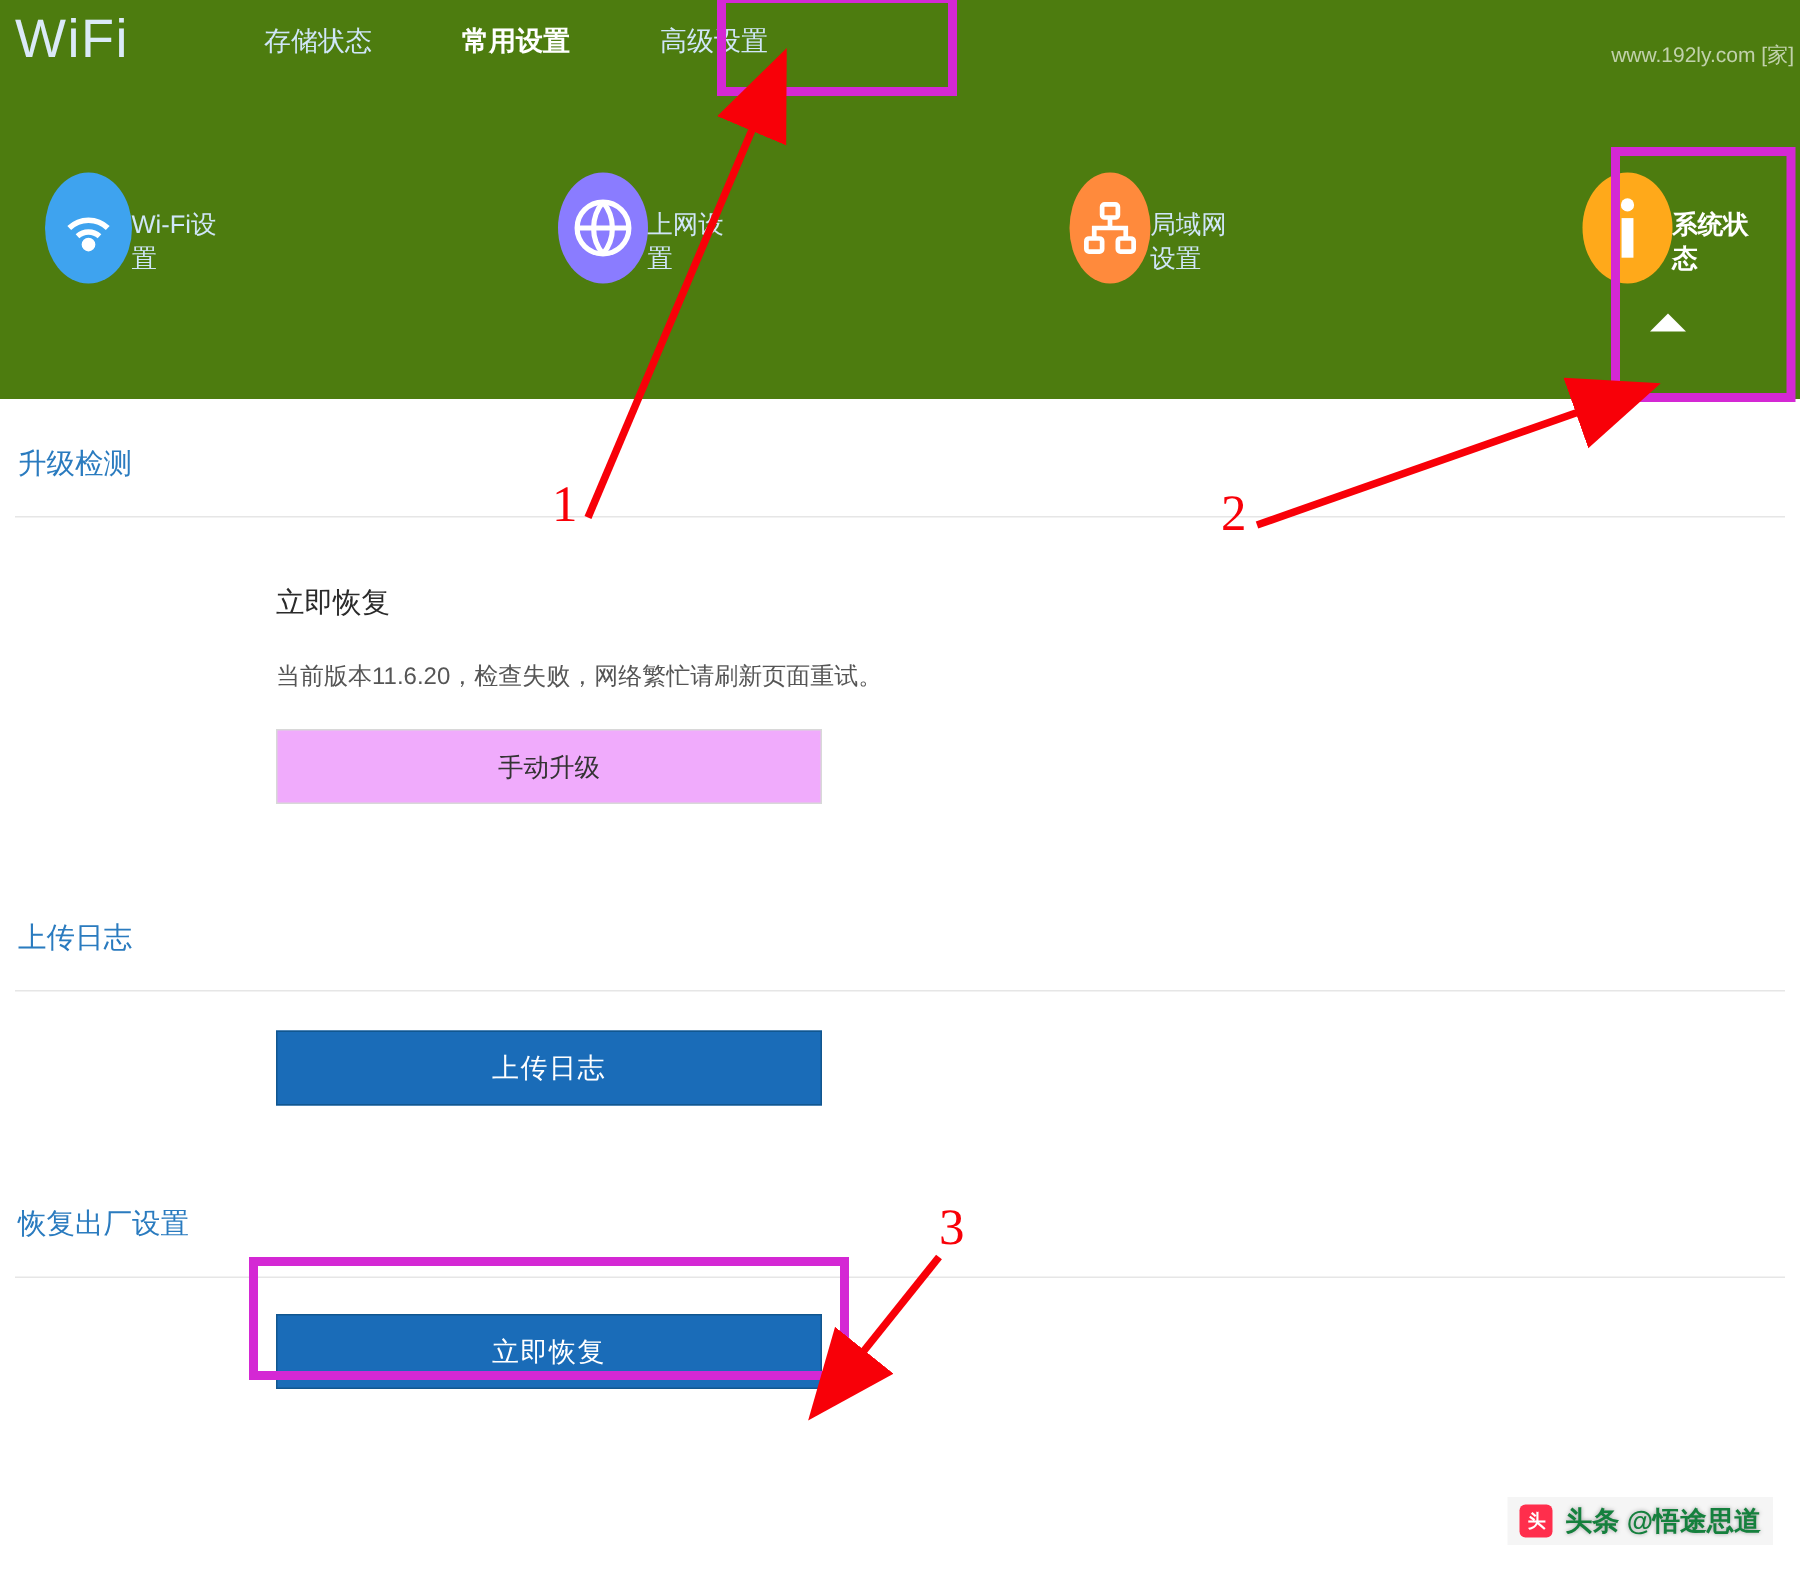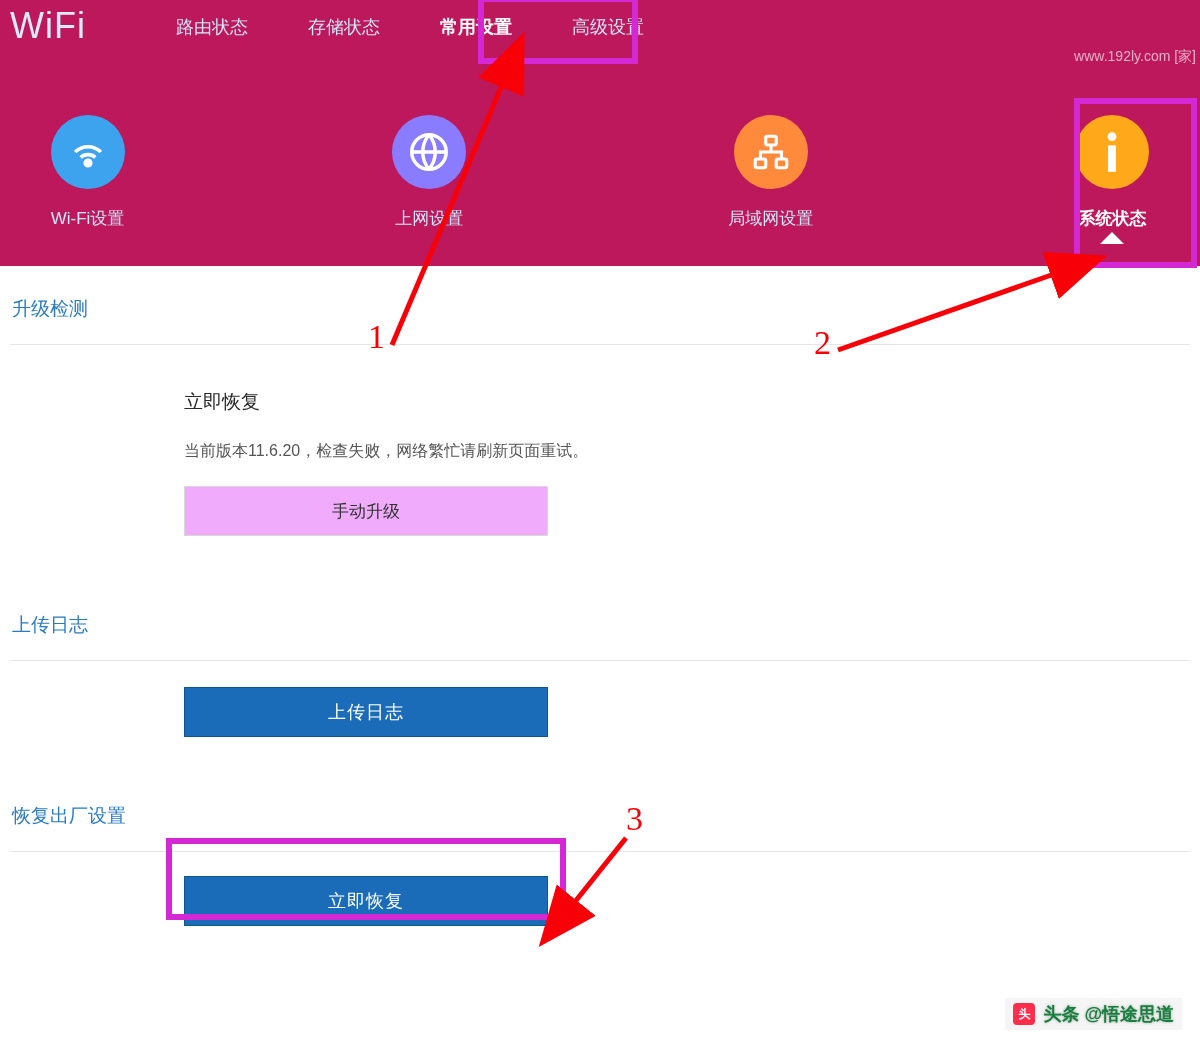--- a/index.html
+++ b/index.html
@@ -6,21 +6,21 @@
     body {
       font-family: "Microsoft YaHei", "PingFang SC", sans-serif;
       background: #fff;
       width: 1200px;
       height: 1048px;
       position: relative;
       overflow: hidden;
     }
     
     .header {
-      background: #be185d;
+      background: #4d7c0f;
       height: 266px;
       position: relative;
     }
     .top-nav {
       display: flex;
       align-items: center;
       height: 52px;
       padding: 0 5px;
     }
     .logo {
@@ -55,35 +55,35 @@
       right: 4px;
       color: #fff;
       font-size: 30px;
       font-weight: 600;
       font-style: italic;
       letter-spacing: 0.5px;
       font-family: Arial, sans-serif;
     }
     .watermark-sub {
       position: absolute;
-      top: 48px;
+      top: 28px;
       right: 4px;
       color: rgba(255,255,255,0.65);
       font-size: 14px;
       text-align: right;
     }
     .icon-row {
       display: flex;
       justify-content: space-between;
       padding: 15px 30px 0 30px;
       margin-top: 48px;
     }
     .icon-item {
       display: flex;
-      flex-direction: column;
+      flex-direction: row;
       align-items: center;
       cursor: pointer;
       position: relative;
       width: 115px;
       justify-content: space-between;
     }
     .icon-circle {
       width: 74px;
       height: 74px;
       border-radius: 50%;
@@ -196,21 +196,20 @@
     }
     .bw-text { color: #15803d; font-size: 18px; text-shadow: 0 0 3px rgba(0,0,0,0.35); font-weight: bold;}
   </style>
 </head>
 <body>
 
 <div class="header">
   <div class="top-nav">
     <div class="logo">WiFi</div>
     <div class="nav-items">
-      <div class="nav-item">路由状态</div>
       <div class="nav-item">存储状态</div>
       <div class="nav-item active">常用设置</div>
       <div class="nav-item">高级设置</div>
     </div>
   </div>
   <div class="watermark-sub">www.192ly.com [家]</div>
   <div class="highlight-box-nav"></div>
 
   <div class="icon-row">
     <div class="icon-item">

